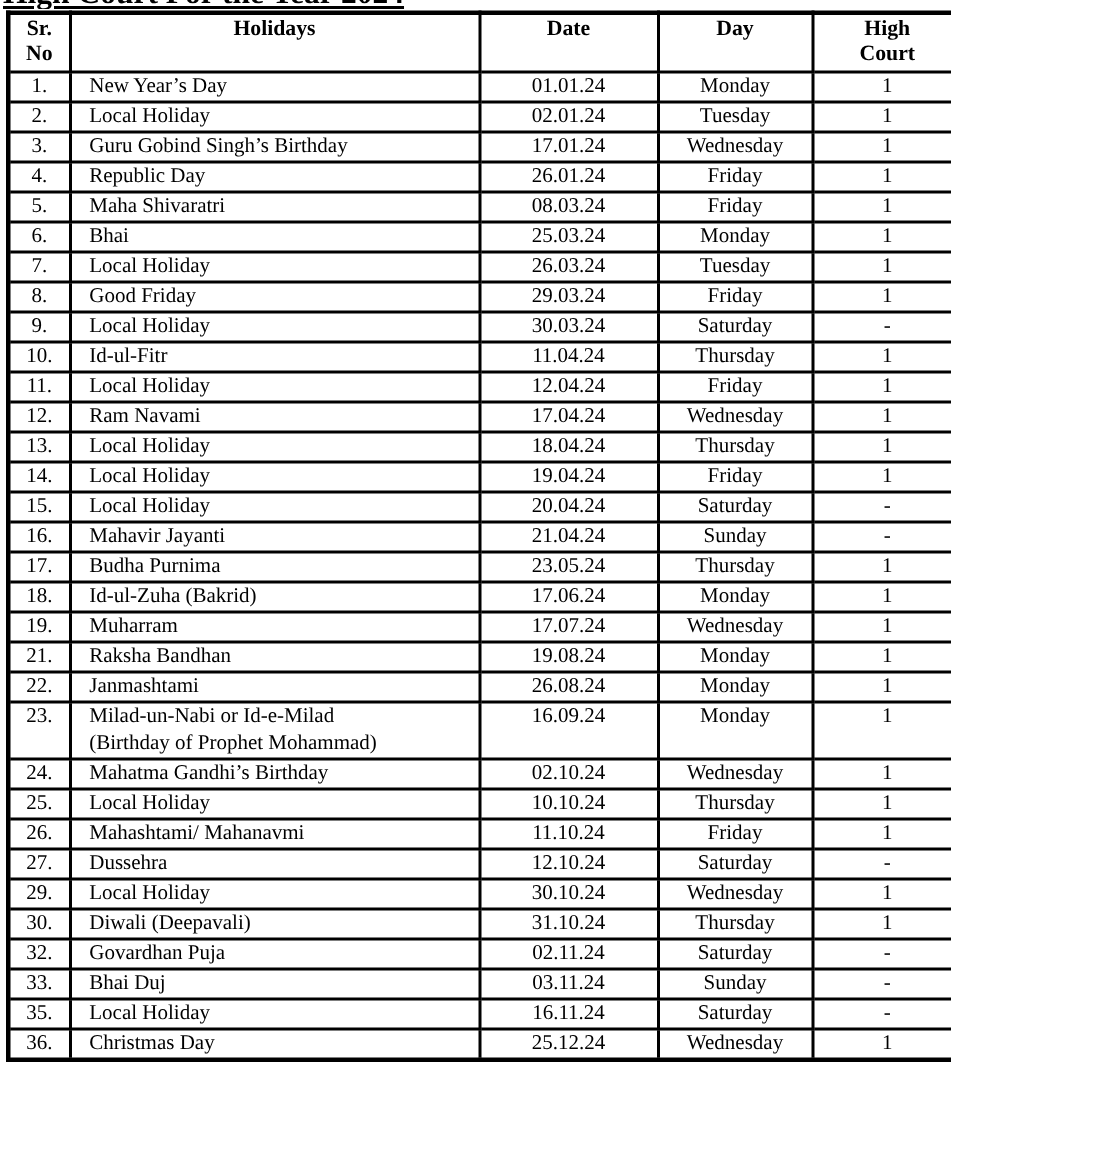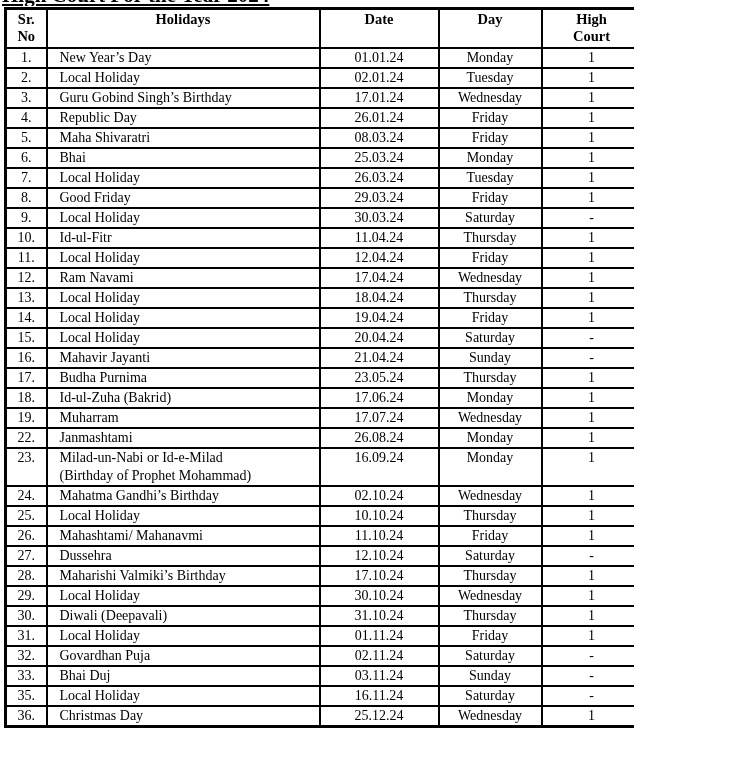--- a/index.html
+++ b/index.html
@@ -256,20 +256,28 @@
         </tr>
         <tr>
           <td>19.</td>
           <td class="holiday-cell">Muharram</td>
           <td>17.07.24</td>
           <td>Wednesday</td>
           <td>1</td>
           <td>1</td>
         </tr>
         <tr>
+          <td>21.</td>
+          <td class="holiday-cell">Raksha Bandhan</td>
+          <td>19.08.24</td>
+          <td>Monday</td>
+          <td>1</td>
+          <td>1</td>
+        </tr>
+        <tr>
           <td>22.</td>
           <td class="holiday-cell">Janmashtami</td>
           <td>26.08.24</td>
           <td>Monday</td>
           <td>1</td>
           <td>1</td>
         </tr>
         <tr>
           <td>23.</td>
           <td class="holiday-cell">
@@ -307,48 +315,32 @@
         </tr>
         <tr>
           <td>27.</td>
           <td class="holiday-cell">Dussehra</td>
           <td>12.10.24</td>
           <td>Saturday</td>
           <td>-</td>
           <td>-</td>
         </tr>
         <tr>
-          <td>28.</td>
-          <td class="holiday-cell">Maharishi Valmiki’s Birthday</td>
-          <td>17.10.24</td>
-          <td>Thursday</td>
-          <td>1</td>
-          <td>1</td>
-        </tr>
-        <tr>
           <td>29.</td>
           <td class="holiday-cell">Local Holiday</td>
           <td>30.10.24</td>
           <td>Wednesday</td>
           <td>1</td>
           <td>1</td>
         </tr>
         <tr>
           <td>30.</td>
           <td class="holiday-cell">Diwali (Deepavali)</td>
           <td>31.10.24</td>
           <td>Thursday</td>
-          <td>1</td>
-          <td>1</td>
-        </tr>
-        <tr>
-          <td>31.</td>
-          <td class="holiday-cell">Local Holiday</td>
-          <td>01.11.24</td>
-          <td>Friday</td>
           <td>1</td>
           <td>1</td>
         </tr>
         <tr>
           <td>32.</td>
           <td class="holiday-cell">Govardhan Puja</td>
           <td>02.11.24</td>
           <td>Saturday</td>
           <td>-</td>
           <td>1</td>

